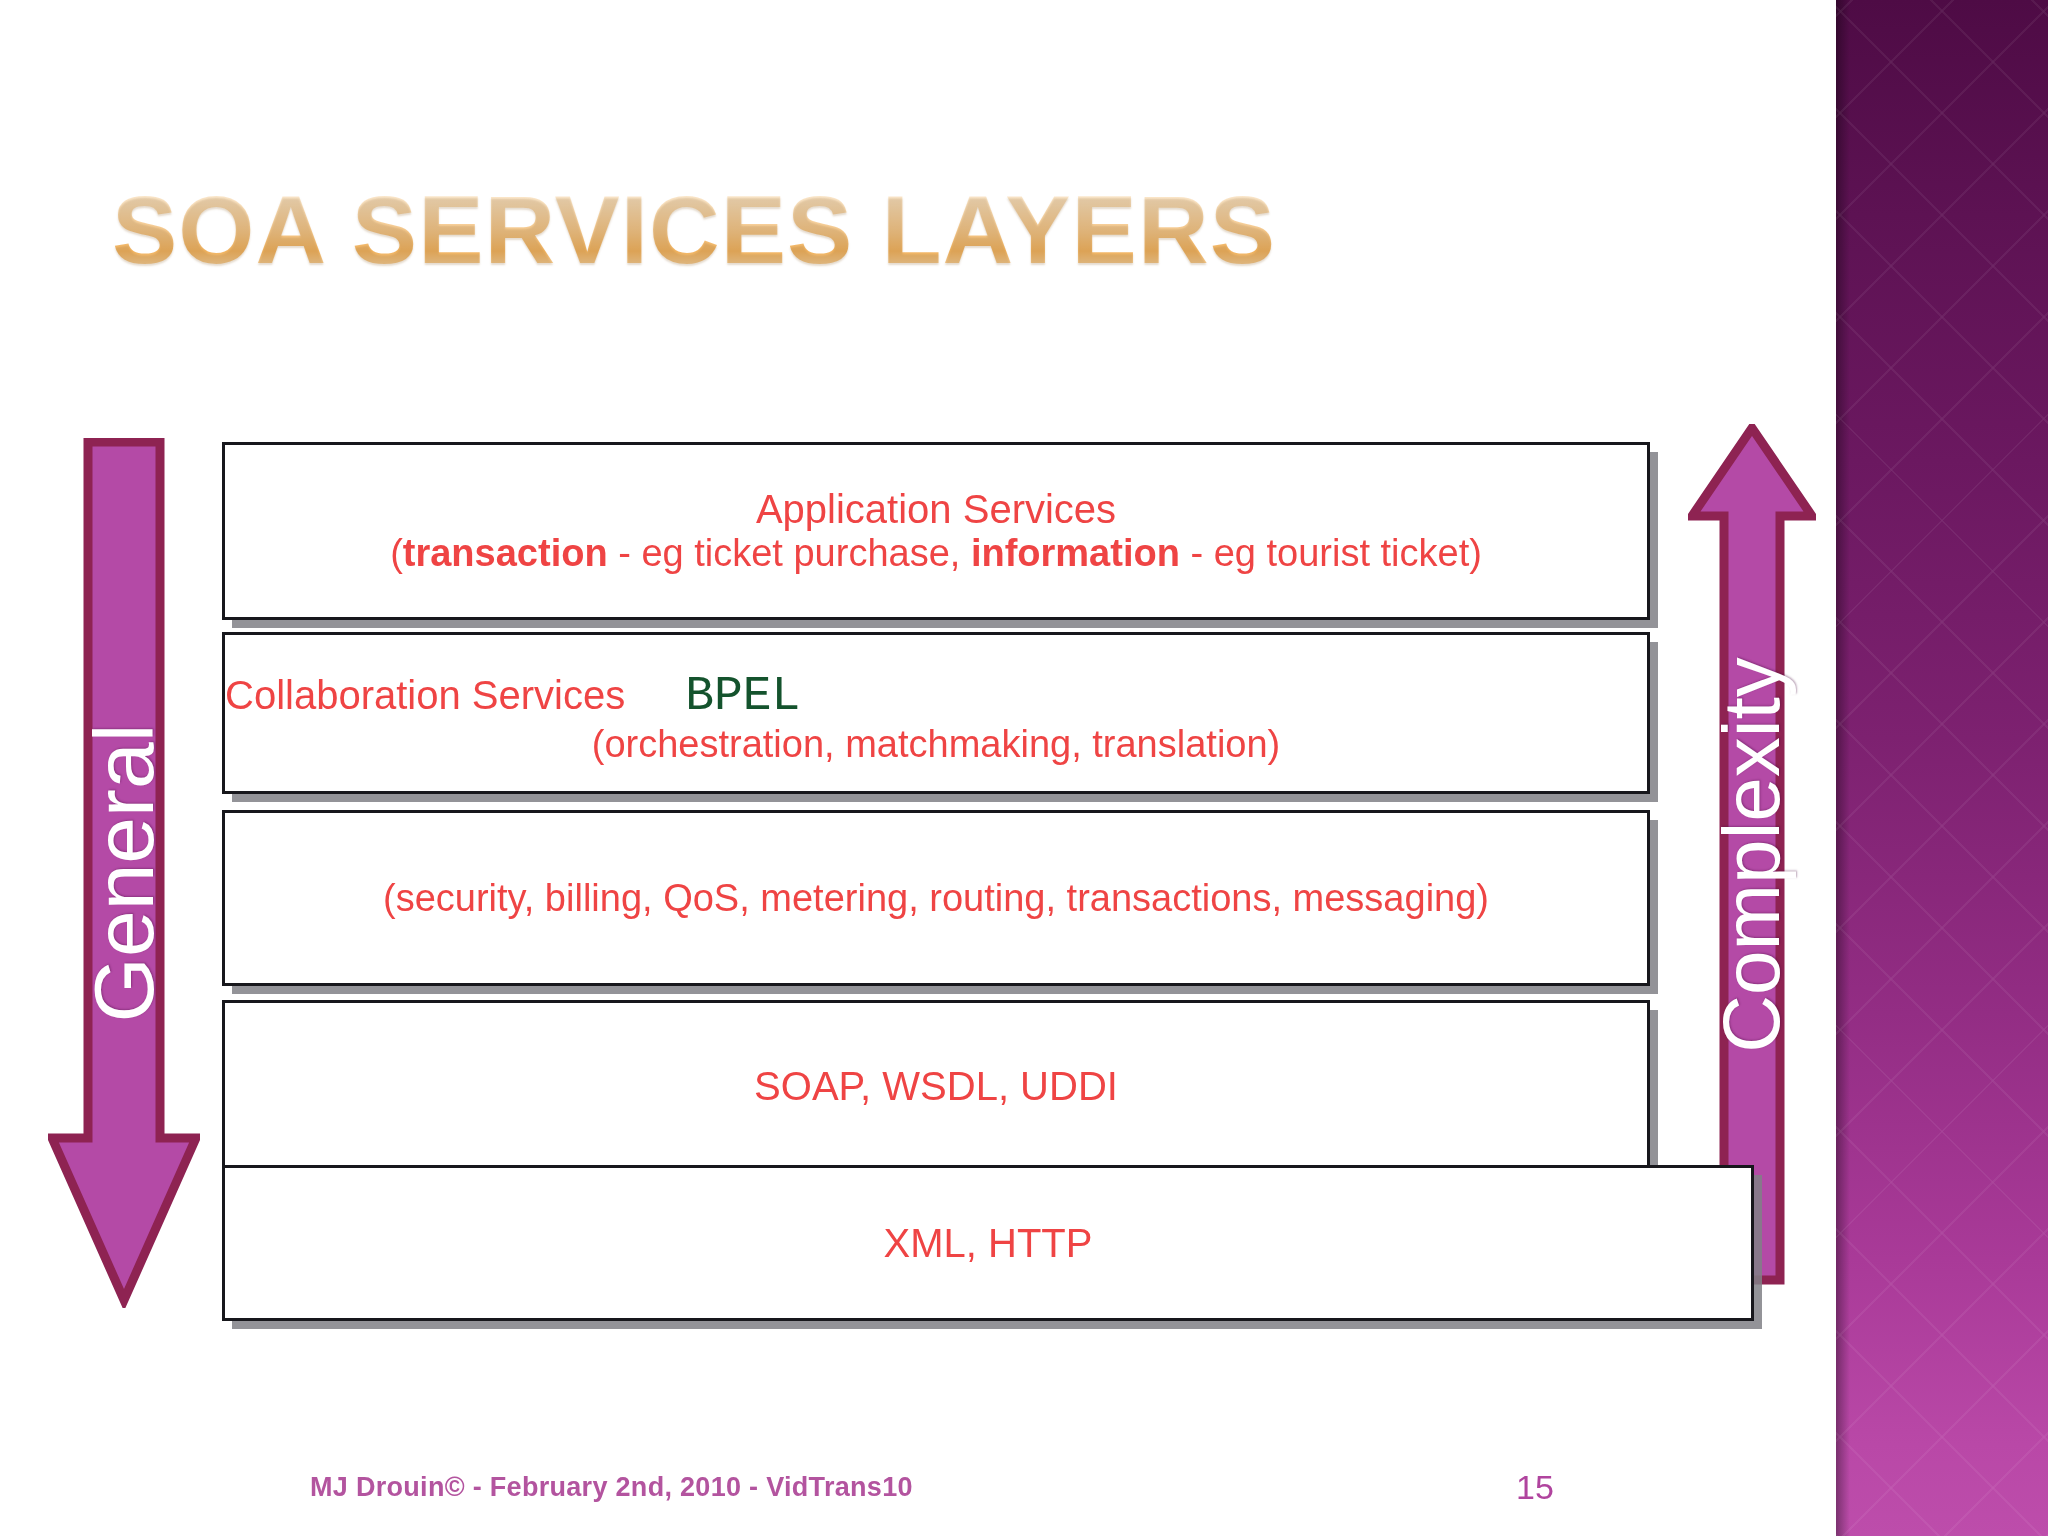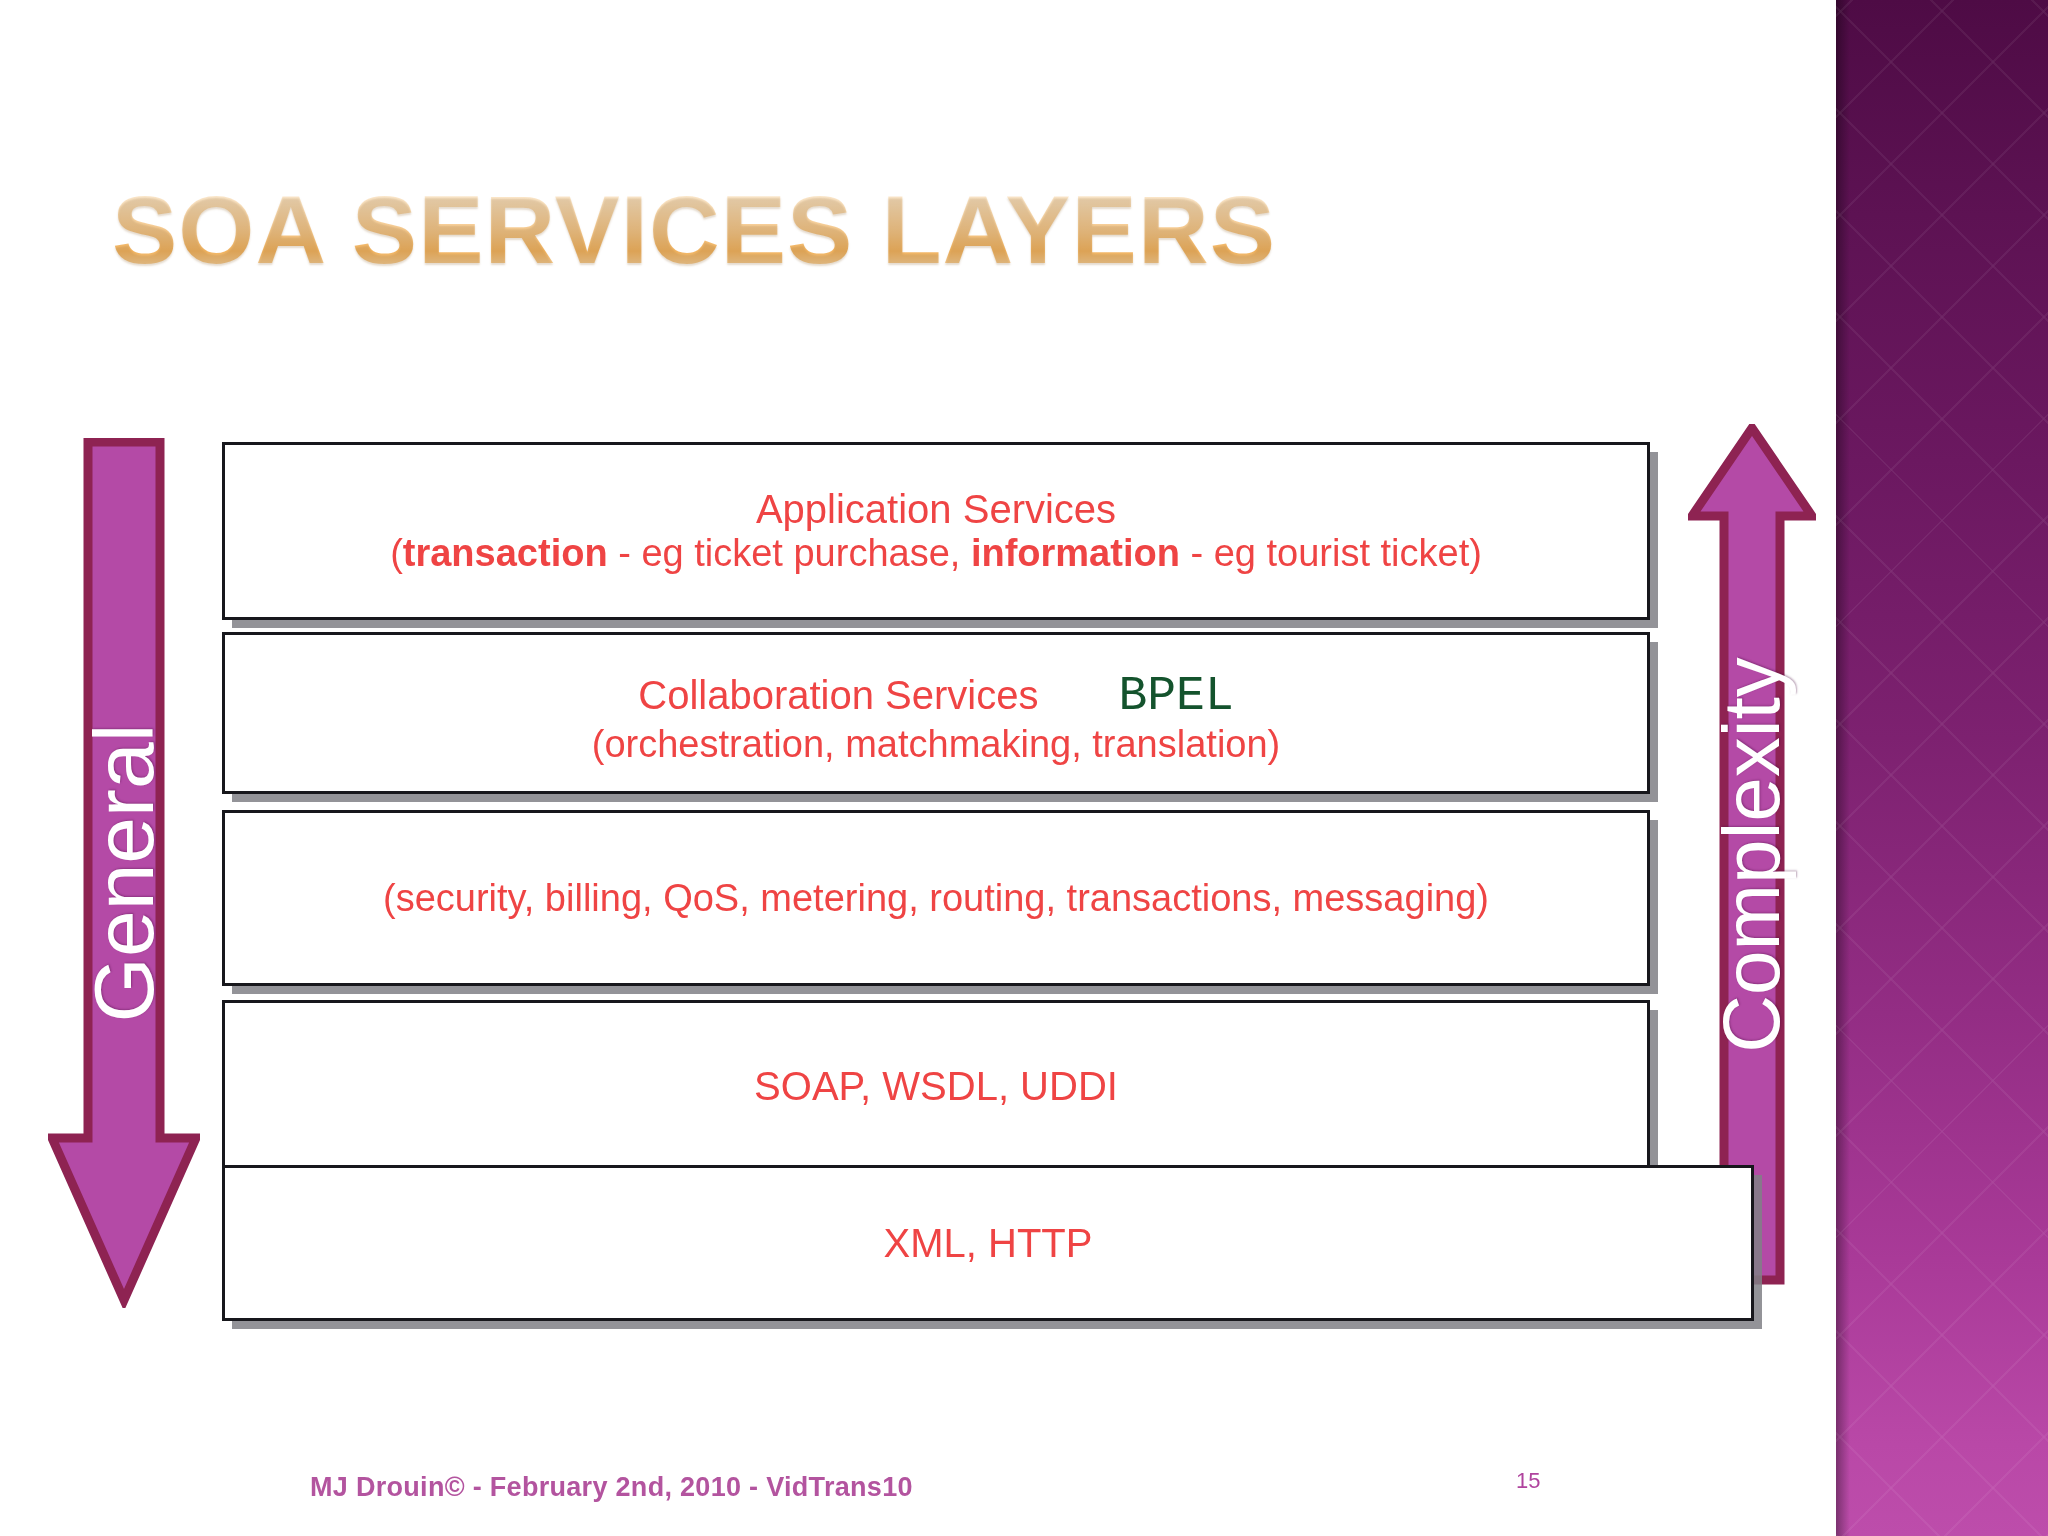--- a/index.html
+++ b/index.html
@@ -72,21 +72,21 @@
   .box .lines{width:100%;text-align:center;}
   .ln{
     font-family:"Liberation Sans",sans-serif;
     color:#ef4444;
     font-size:38px;
     line-height:1.12;
     white-space:nowrap;
   }
   .ln.big{font-size:40px;}
   .ln b{font-weight:bold;margin-top:36px;}
-  .row{display:flex;align-items:center;justify-content:center;gap:80px;margin-top:8px;}
+  .row{display:flex;align-items:center;justify-content:flex-start;gap:60px;margin-top:8px;}
   .sidetag{
     font-family:Liberation Mono, monospace;
     font-size:48px;color:#14532d;white-space:nowrap;
   }
 
   #box-app{left:222px;top:442px;width:1428px;height:178px;}
   #box-collab{left:222px;top:632px;width:1428px;height:162px;}
   #box-utility{left:222px;top:810px;width:1428px;height:176px;}
   #box-soap{left:222px;top:1000px;width:1428px;height:173px;}
   #box-xml{left:222px;top:1165px;width:1532px;height:156px;}
@@ -128,21 +128,21 @@
   
   .footer{
     position:absolute;left:310px;top:1472px;
     font-family:"Liberation Sans",sans-serif;
     font-size:27px;font-weight:bold;color:#b3549f;
     letter-spacing:.3px;white-space:nowrap;
   }
   .pagenum{
     position:absolute;left:1516px;top:1468px;
     font-family:"Liberation Sans",sans-serif;
-    font-size:22px;color:#b0449e;
+    font-size:34px;color:#b0449e;
   }
 </style>
 </head>
 <body>
 
 <div class="slide">
 
   <div class="side-band">
     <div class="edge"></div>
     <div class="pattern"></div>

